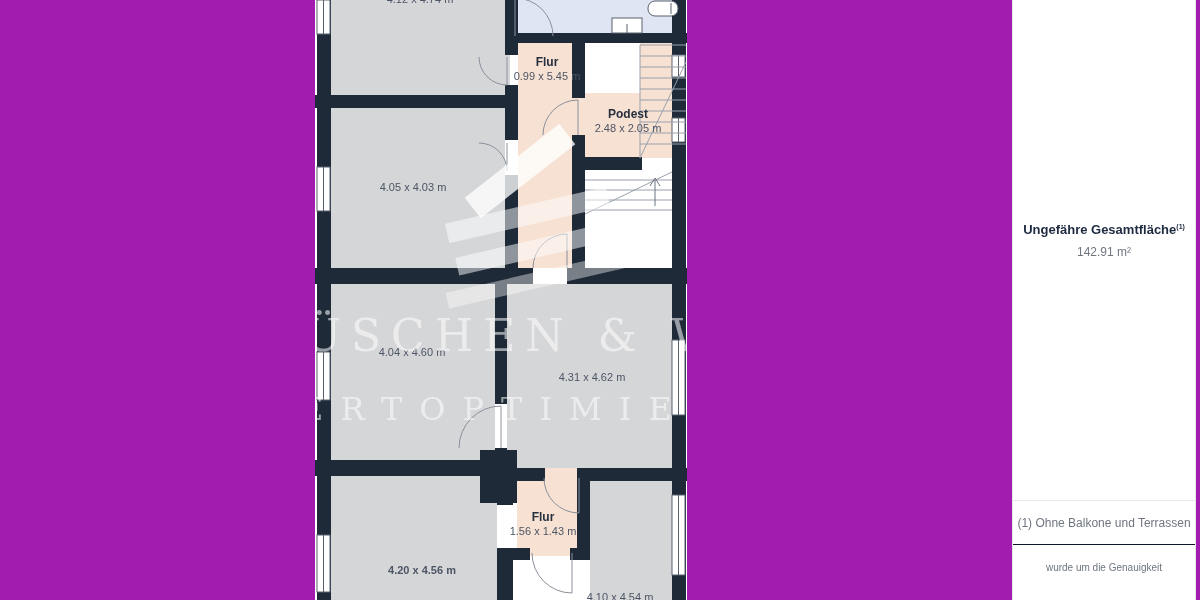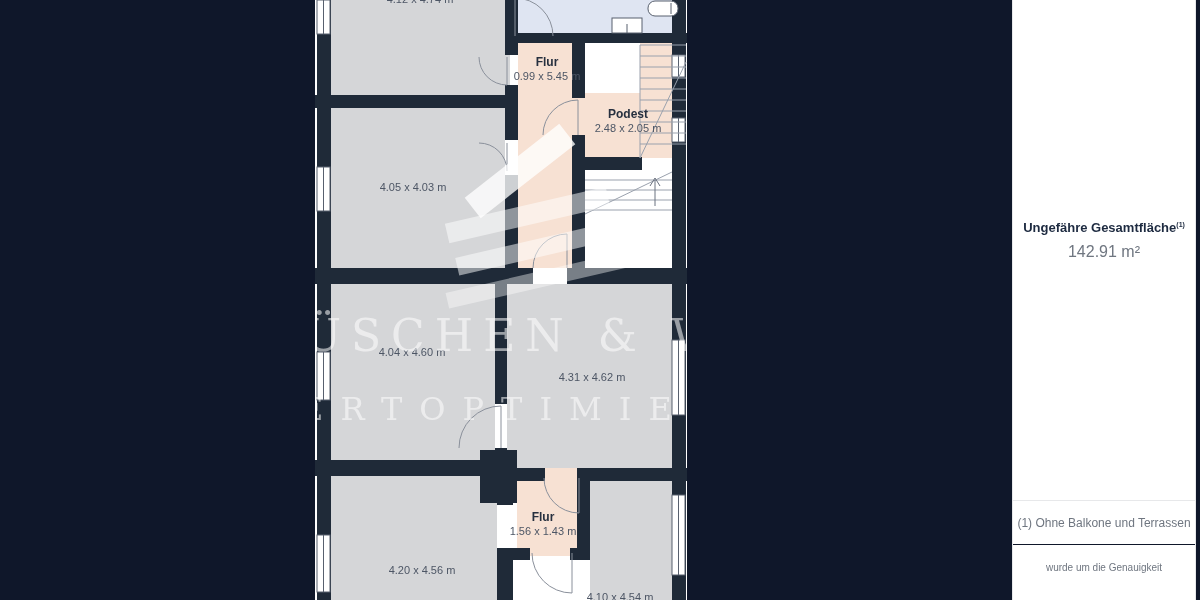--- a/index.html
+++ b/index.html
@@ -1,16 +1,16 @@
 <!DOCTYPE html>
 <html><head>
 <meta charset="utf-8">
 <style>
   html,body{margin:0;padding:0;background:#ffffff;}
-  .canvas{position:relative;width:1200px;height:600px;overflow:hidden;background:#0f172a;
+  .canvas{position:relative;width:1200px;height:600px;overflow:hidden;background:#a21caf;
           font-family:"Liberation Sans",sans-serif;}
   
   .plan{position:absolute;left:315px;top:0;width:372px;height:600px;overflow:hidden;background:#fff;}
   .rm,.wall,.gap{position:absolute;}
   .wall{background:#1f2a38;}
   .g{background:#d5d6d8;}
   .p{background:#f7e1d3;}
   .b{background:#dfe5f2;}
   .w{background:#ffffff;}
   .linework{position:absolute;left:0;top:0;}
@@ -23,21 +23,21 @@
   .wm1{left:200px;top:310px;font-size:44px;letter-spacing:10px;}
   .wm2{left:200px;top:390px;font-size:32px;letter-spacing:17px;}
   .stripe{position:absolute;background:rgba(255,255,255,0.5);pointer-events:none;}
   
   .sidebar{position:absolute;left:1012px;top:0;width:184px;height:600px;background:#fff;
            border-left:1px solid #e7e8ea;border-right:1px solid #e7e8ea;box-sizing:border-box;}
   .sb-main{height:501px;border-bottom:1px solid #e7e8ea;display:flex;flex-direction:column;
            align-items:center;justify-content:center;padding-bottom:20px;box-sizing:border-box;}
   .sb-title{font-size:13px;font-weight:700;color:#1d2a40;white-space:nowrap;}
   .sb-title sup{font-size:7px;}
-  .sb-value{margin-top:8px;font-size:16px;color:#6f7680;}
+  .sb-value{margin-top:8px;font-size:12px;color:#6f7680;}
   .sb-footnote{height:44px;border-bottom:1px solid #0f172a;display:flex;align-items:center;
                justify-content:center;font-size:12px;color:#6f7680;white-space:nowrap;box-sizing:border-box;}
   .sb-disclaimer{padding:16px 13px 0 13px;font-size:10px;line-height:13.5px;color:#6f7680;text-align:center;}
 </style>
 </head>
 <body>
 
 <div class="canvas">
 
   <div class="plan">
@@ -134,21 +134,21 @@
     <div class="lbl dims" style="left:105px;top:-7px;">4.12 x 4.74 m</div>
     <div class="lbl rname" style="left:232px;top:55px;">Flur</div>
     <div class="lbl dims" style="left:232px;top:70px;">0.99 x 5.45 m</div>
     <div class="lbl rname" style="left:313px;top:107px;">Podest</div>
     <div class="lbl dims" style="left:313px;top:122px;">2.48 x 2.05 m</div>
     <div class="lbl dims" style="left:98px;top:181px;">4.05 x 4.03 m</div>
     <div class="lbl dims" style="left:97px;top:346px;">4.04 x 4.60 m</div>
     <div class="lbl dims" style="left:277px;top:371px;">4.31 x 4.62 m</div>
     <div class="lbl rname" style="left:228px;top:510px;">Flur</div>
     <div class="lbl dims" style="left:228px;top:525px;">1.56 x 1.43 m</div>
-    <div class="lbl dims" style="left:107px;top:564px;">4.20 x 4.56 m</div>
+    <div class="lbl dims" style="left:107px;top:564px;font-weight:bold;">4.20 x 4.56 m</div>
     <div class="lbl dims" style="left:305px;top:591px;">4.10 x 4.54 m</div>
 
     <div class="stripe" style="left:145px;top:158px;width:120px;height:26px;transform:rotate(-38deg);background:rgba(255,255,255,0.78);"></div>
     <div class="stripe" style="left:130px;top:205px;width:165px;height:20px;transform:rotate(-13deg);"></div>
     <div class="stripe" style="left:140px;top:238px;width:175px;height:18px;transform:rotate(-13deg);"></div>
     <div class="stripe" style="left:130px;top:272px;width:185px;height:16px;transform:rotate(-13deg);background:rgba(255,255,255,0.4);"></div>
     <div class="wm wm1">ÜSCHEN &amp; W</div>
     <div class="wm wm2">ERTOPTIMIER</div>
   </div>
 

